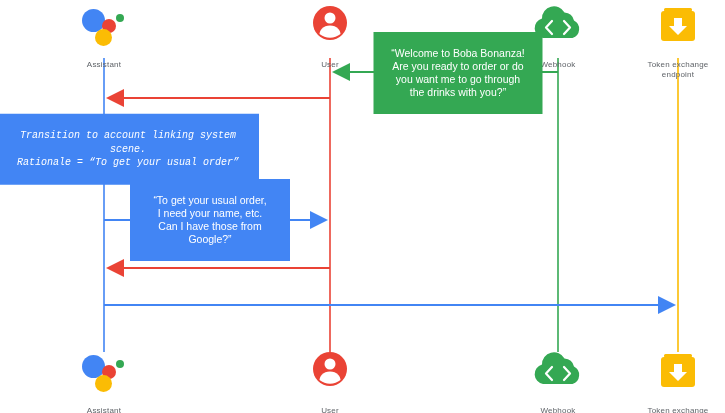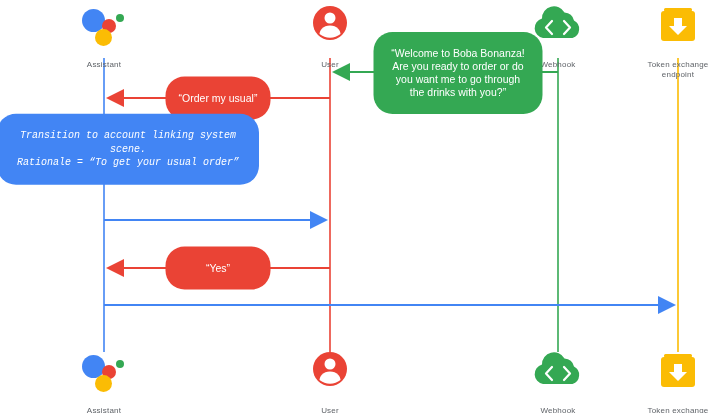--- a/index.html
+++ b/index.html
@@ -38,21 +38,21 @@
   .actor-label {
     font-size: 8px;
     color: #5f6368;
     line-height: 10px;
     letter-spacing: 0.2px;
     margin-top: 14px;
     white-space: pre-line;
   }
   .msg {
     position: absolute;
-    border-radius: 19px;
+    border-radius: 0;
     color: #ffffff;
     text-align: center;
     box-sizing: border-box;
     padding: 15px 10px;
     transform: translate(-50%, -50%);
     white-space: pre-line;
   }
   .msg.sans {
     font-family: "Liberation Sans", sans-serif;
     font-size: 10.5px;
@@ -156,27 +156,28 @@
     </div>
     <div class="actor-label">Token exchange
 endpoint</div>
   </div>
 
   <div class="msg green sans" style="left:458px; top:73px; width:169px;">“Welcome to Boba Bonanza!
 Are you ready to order or do
 you want me to go through
 the drinks with you?”</div>
 
-  <div class="msg red sans" style="left:218px; top:98px; width:105px;">“Order my usual”</div>
 
   <div class="msg blue mono" style="left:128px; top:149px; width:262px; text-align:center;">Transition to account linking system scene.
 Rationale = “To get your usual order”</div>
 
-
-  <div class="msg red sans" style="left:218px; top:268px; width:105px;">“Yes”</div>
+  <div class="msg blue sans" style="left:210px; top:220px; width:160px;">“To get your usual order,
+I need your name, etc.
+Can I have those from Google?”</div>
+
 
 
   <div class="actor" style="left:104px; top:350px;">
     <div class="actor-icon">
       <span class="g-blue"></span>
         <span class="g-red"></span>
       <span class="g-yellow"></span>
         <span class="g-green"></span>
     </div>
     <div class="actor-label">Assistant</div>

